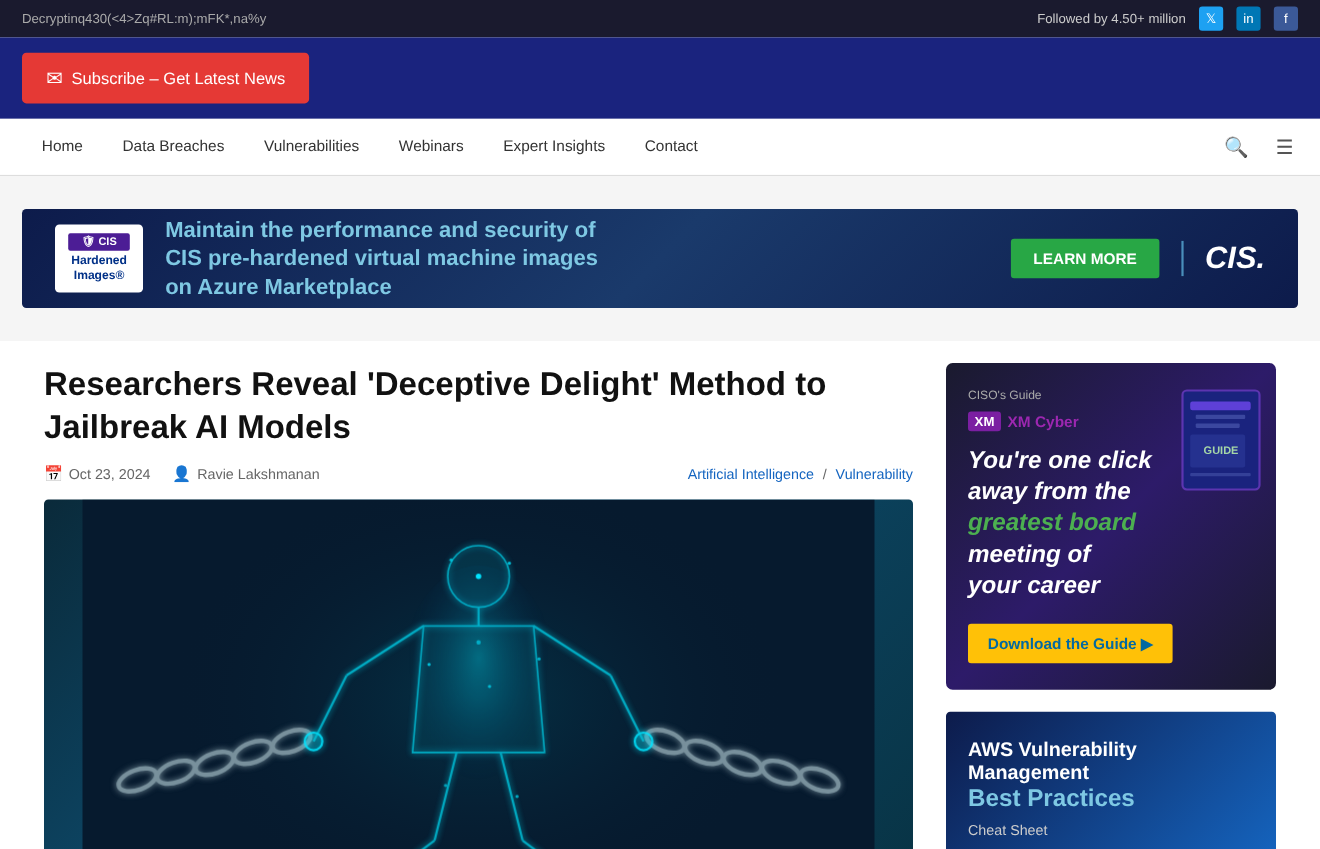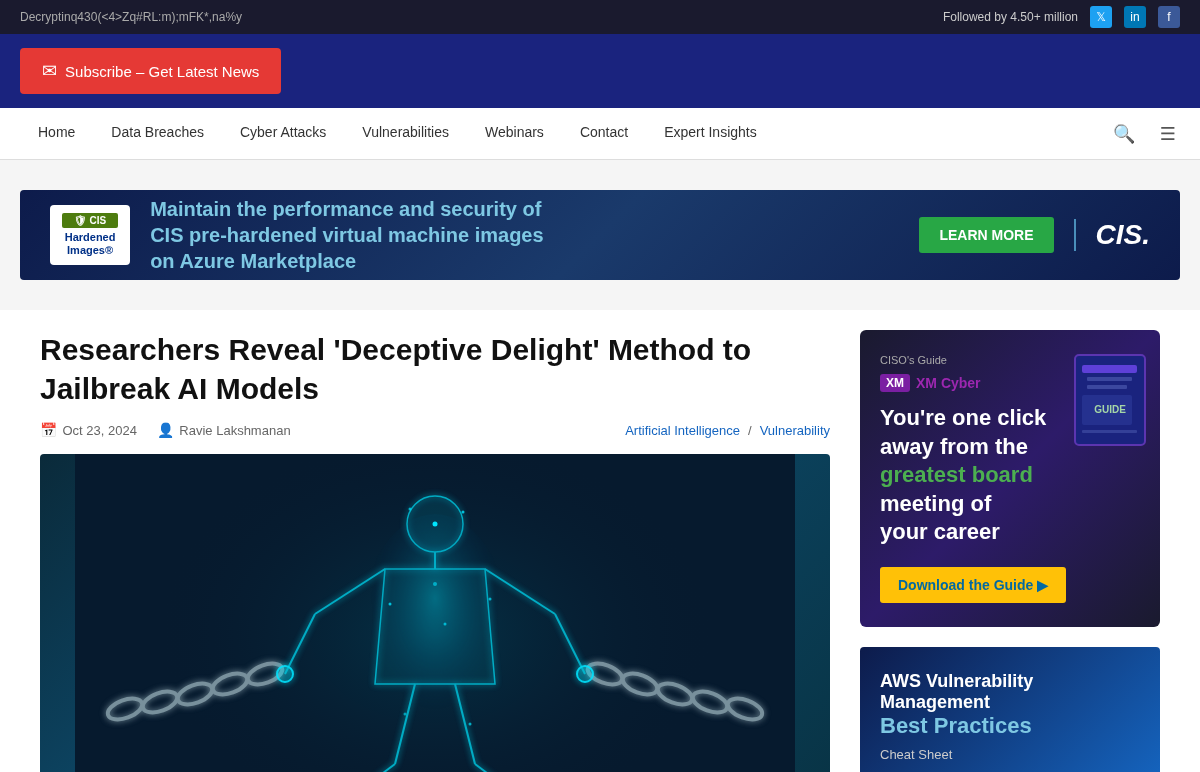--- a/index.html
+++ b/index.html
@@ -119,21 +119,21 @@
     }
     .cis-logo-box {
       background: #fff;
       border-radius: 4px;
       padding: 8px 12px;
       display: flex;
       flex-direction: column;
       align-items: center;
     }
     .cis-logo-box .cis-badge {
-      background: #4d7c0f;
+      background: #4c1d95;
       color: #fff;
       font-size: 10px;
       font-weight: bold;
       padding: 2px 12px;
       border-radius: 2px;
       margin-bottom: 3px;
     }
     .cis-logo-box .hardened-text {
       color: #003087;
       font-size: 11px;
@@ -265,20 +265,21 @@
     .xm-guide-label {
       font-size: 11px;
       color: #aaa;
       margin-bottom: 8px;
     }
     .xm-headline {
       font-size: 22px;
       font-weight: bold;
       line-height: 1.3;
       margin-bottom: 8px;
+      font-style: italic;
     }
     .xm-headline .green { color: #4caf50; }
     .xm-download-btn {
       background: #ffc107;
       color: #0369a1;
       border: none;
       padding: 10px 18px;
       font-size: 14px;
       font-weight: bold;
       border-radius: 3px;
@@ -335,25 +336,24 @@
   <button class="subscribe-btn">
     <span class="envelope">✉</span>
     <span>Subscribe – Get Latest News</span>
   </button>
 </header>
 
 <nav class="nav">
   <div class="nav-links">
     <a class="nav-link">Home</a>
     <a class="nav-link">Data Breaches</a>
-    <a class="nav-link">Cyber Attacks</a>
     <a class="nav-link">Vulnerabilities</a>
     <a class="nav-link">Webinars</a>
+    <a class="nav-link">Expert Insights</a>
     <a class="nav-link">Contact</a>
-    <a class="nav-link">Expert Insights</a>
   </div>
   <div class="nav-icons">
     <button class="nav-icon-btn">🔍</button>
     <button class="nav-icon-btn">☰</button>
   </div>
 </nav>
 
 <div style="background:#f5f5f5; padding:10px 20px;">
   <div class="ad-banner">
     <div class="ad-banner-left">

